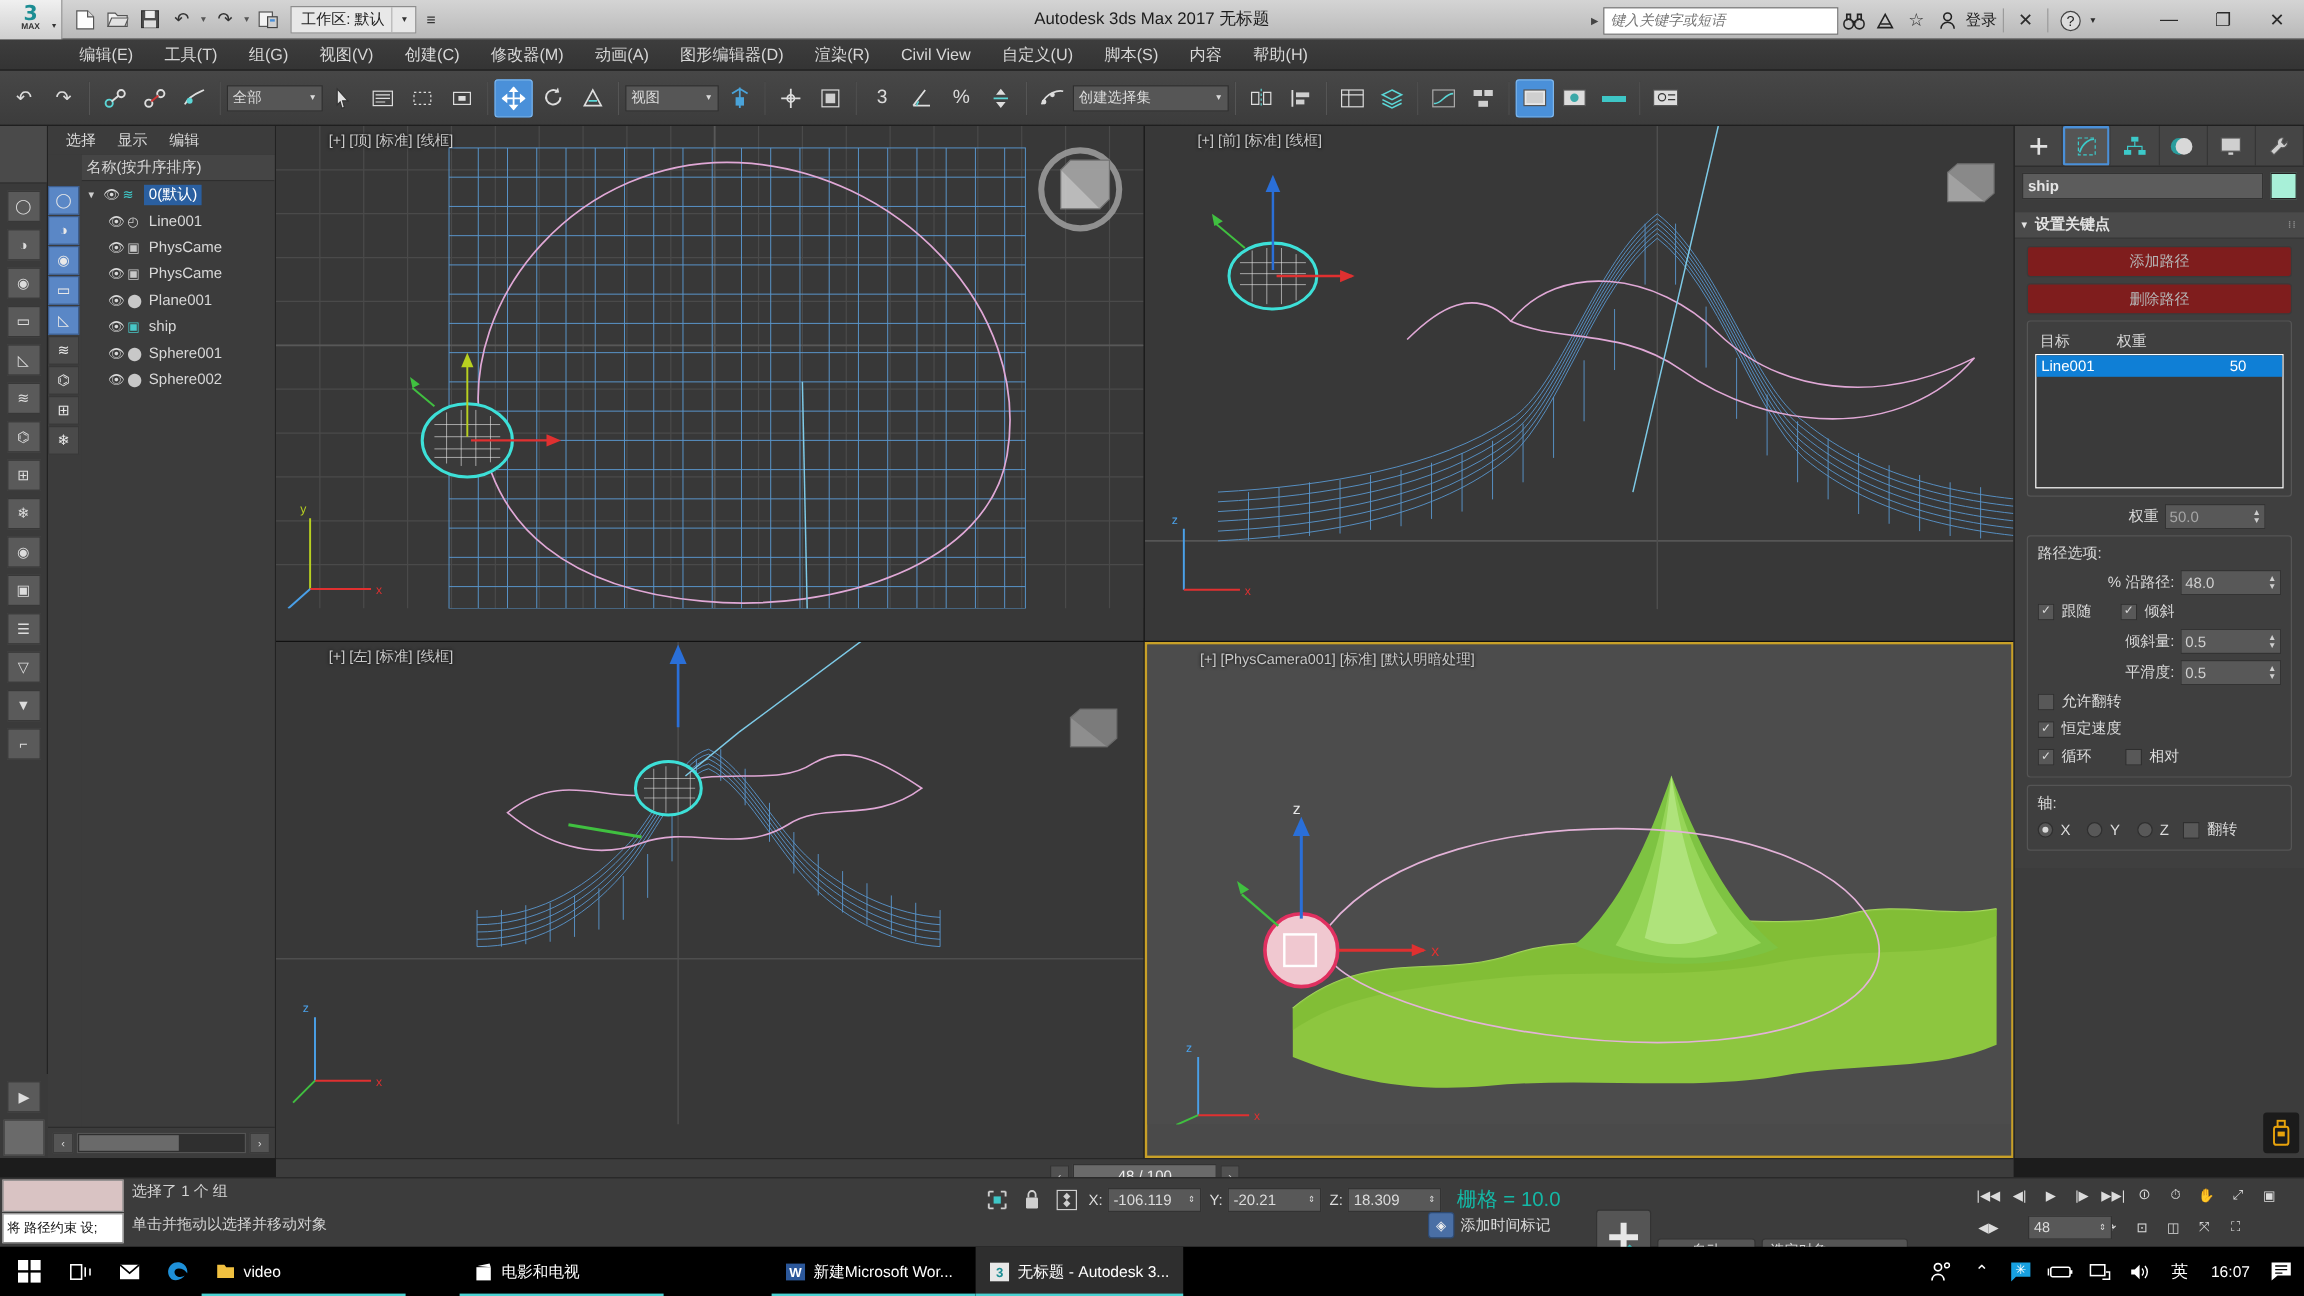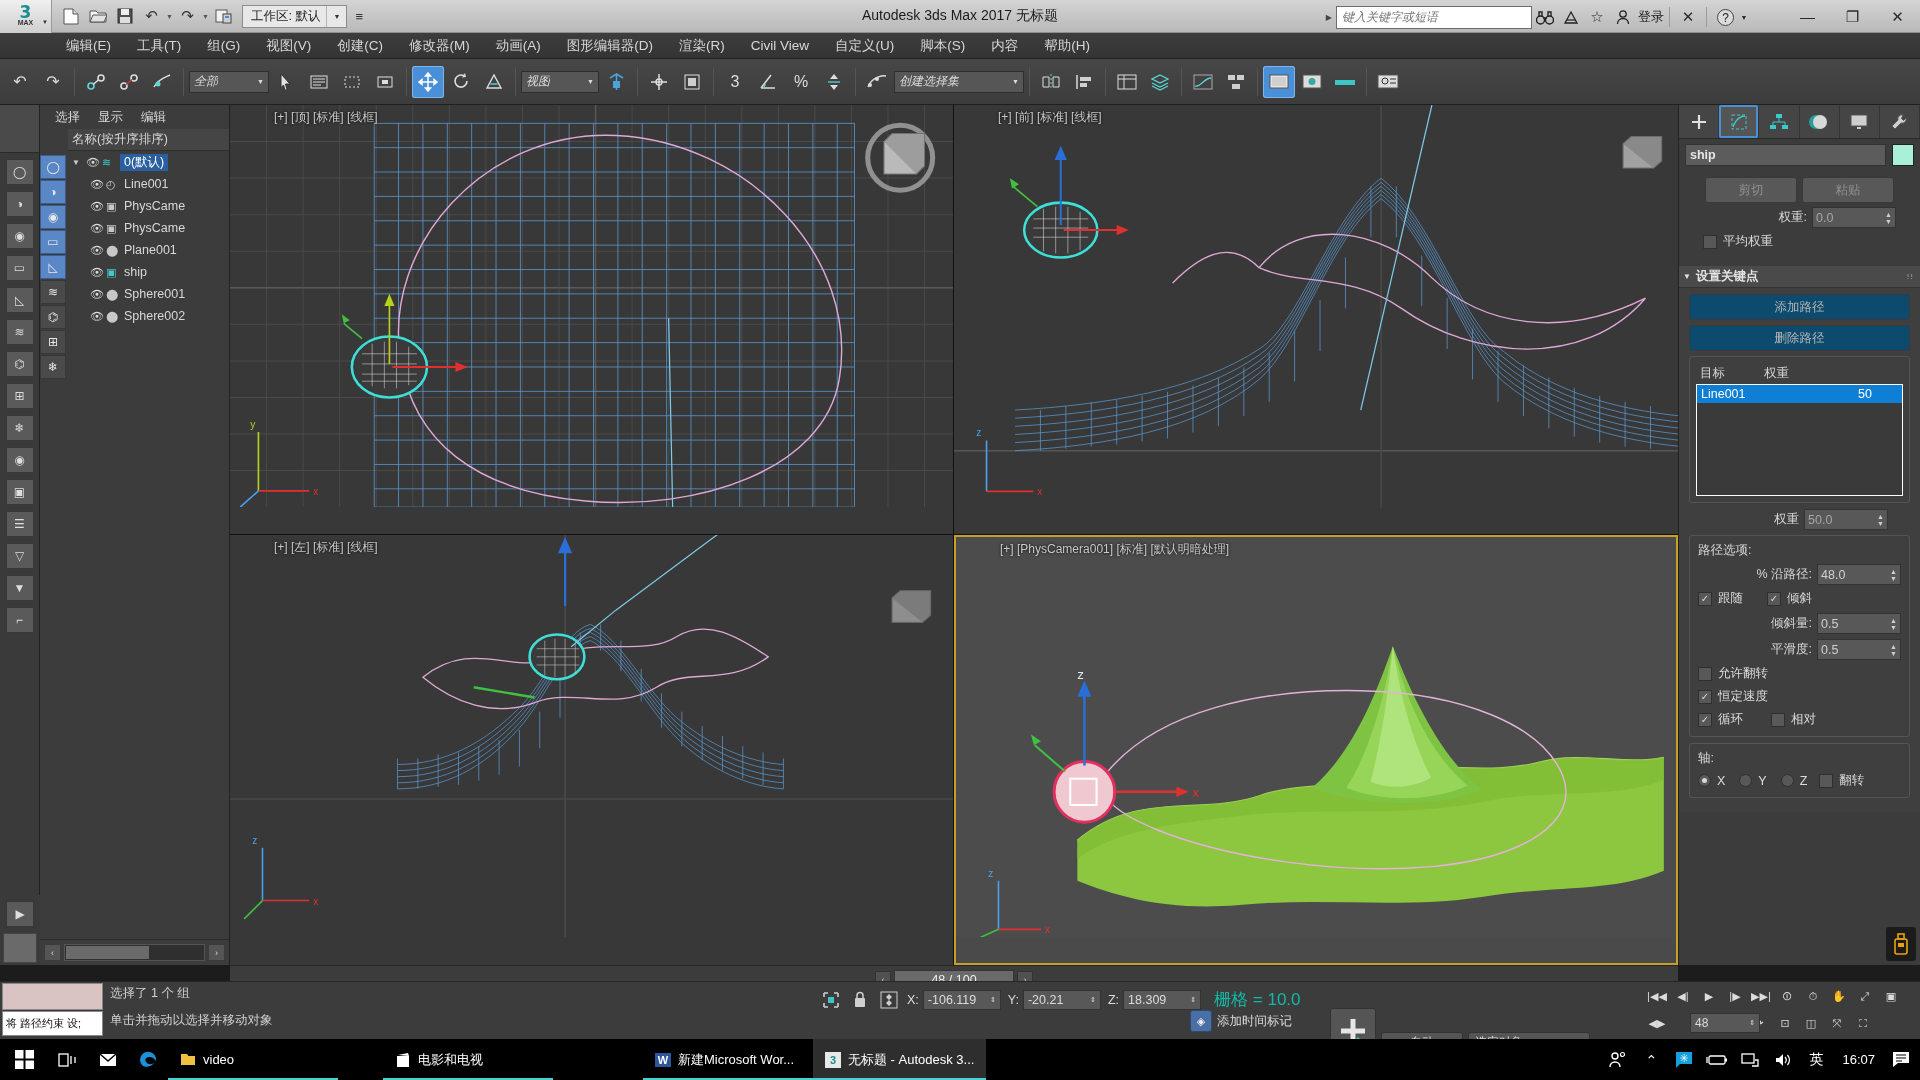--- a/index.html
+++ b/index.html
@@ -54,21 +54,21 @@
   .toolbar { position:absolute; left:0; top:59px; width:1920px; height:46px;
     background:linear-gradient(#474747,#3c3c3c); display:flex; align-items:center;
     padding:0 4px; border-bottom:1px solid #1f1f1f; gap:1px; }
   .tbtn { width:32px; height:32px; border-radius:3px; display:flex; align-items:center;
     justify-content:center; color:#dcdcdc; font-size:16px; position:relative; }
   .tbtn.act { background:#4a90d9; box-shadow:inset 0 0 0 1px #7fb5e8; }
   .tsep { width:1px; height:28px; background:#2c2c2c; margin:0 4px;
     border-right:1px solid #555; }
   .combo { height:22px; background:#565656; border:1px solid #2e2e2e; display:flex;
     align-items:center; color:#dcdcdc; font-size:12px; padding:0 4px; }
-  .combo .cv { white-space:nowrap; overflow:hidden;font-style:italic; }
+  .combo .cv { white-space:nowrap; overflow:hidden; }
   .combo .ca { margin-left:auto; font-size:7px; padding-left:6px; }
 
   
   .leftdock { position:absolute; left:0; top:105px; width:40px; bottom:115px;
     background:#3a3a3a; border-right:1px solid #222; }
   .ldtop { height:48px; background:#4a4a4a; border-bottom:1px solid #2a2a2a;
     display:flex; align-items:center; justify-content:center; }
   .ldbtn { width:28px; height:26px; margin:6px auto 0; background:#5a5a5a;
     border:1px solid #383838; display:flex; align-items:center; justify-content:center;
     color:#ddd; font-size:12px; }
@@ -145,21 +145,21 @@
   .mbtn.dropdown { justify-content:space-between; padding:0 6px; }
   .mbtn.dropdown .ar { font-size:7px; }
   .rollup { margin-top:6px; background:#444; }
   .rhead { height:22px; display:flex; align-items:center; background:#4a4a4a;
     color:#e2e2e2; font-size:12.5px; font-weight:bold; padding-left:4px;
     border-bottom:1px solid #333; }
   .rhead .tri { font-size:8px; margin-right:5px; }
   .rhead .dots { margin-left:auto; font-size:8px; color:#888; padding-right:6px;
     letter-spacing:1px; }
   .rbody { padding:6px 10px 8px; background:#3f3f3f; }
-  .pbtn { width:100%; height:26px; background:#0c4a6e; border:1px solid #3a3a3a;
+  .pbtn { width:100%; height:26px; background:#7f1d1d; border:1px solid #3a3a3a;
     border-radius:3px; color:#b5b5b5; font-size:12.5px; display:flex;
     align-items:center; justify-content:center; margin-bottom:5px; }
   .lgroup { border:1px solid #555; border-radius:3px; padding:8px 6px 6px;
     position:relative; margin-bottom:6px; }
   .lgheads { display:flex; font-size:12.5px; color:#d6d6d6; margin-bottom:2px; }
   .lgheads span:first-child { width:68px; padding-left:4px; }
   .listbox { height:112px; background:#3a3a3a; border:1px solid #fff; overflow:hidden; }
   .listrow { height:18px; background:#0f7fd6; color:#fff; font-size:12.5px;
     display:flex; align-items:center; padding:0 4px; }
   .listrow .w { margin-left:auto; padding-right:26px; }
@@ -902,40 +902,20 @@
           </svg>
       </div>
     </div>
 
     <div class="cpname">
       <input value="ship" style="">
       <div class="cpswatch"></div>
     </div>
 
 
-    <div class="cpsec" style="padding-top:6px;">
-      <div class="btnrow" style="padding:0 20px;">
-        <div class="mbtn dim">剪切</div>
-        <div class="mbtn dim">粘贴</div>
-      </div>
-      <div class="fieldrow" style="padding-right:18px;">
-        <span class="flabel">权重:</span>
-        <div class="spin">
-          <span>0.0</span>
-          <span class="arrs">
-              <i>▲</i>
-              <i>▼</i>
-            </span>
-        </div>
-      </div>
-      <div class="cbrow" style="padding-left:18px;">
-        <span class="cb"></span>
-        <span>平均权重</span>
-      </div>
-    </div>
 
     <div class="rollup">
       <div class="rhead">
         <span class="tri">▼</span>
         <span>设置关键点</span>
         <span class="dots">⁞⁞</span>
       </div>
       <div class="rbody">
         <div class="pbtn">添加路径</div>
         <div class="pbtn">删除路径</div>

